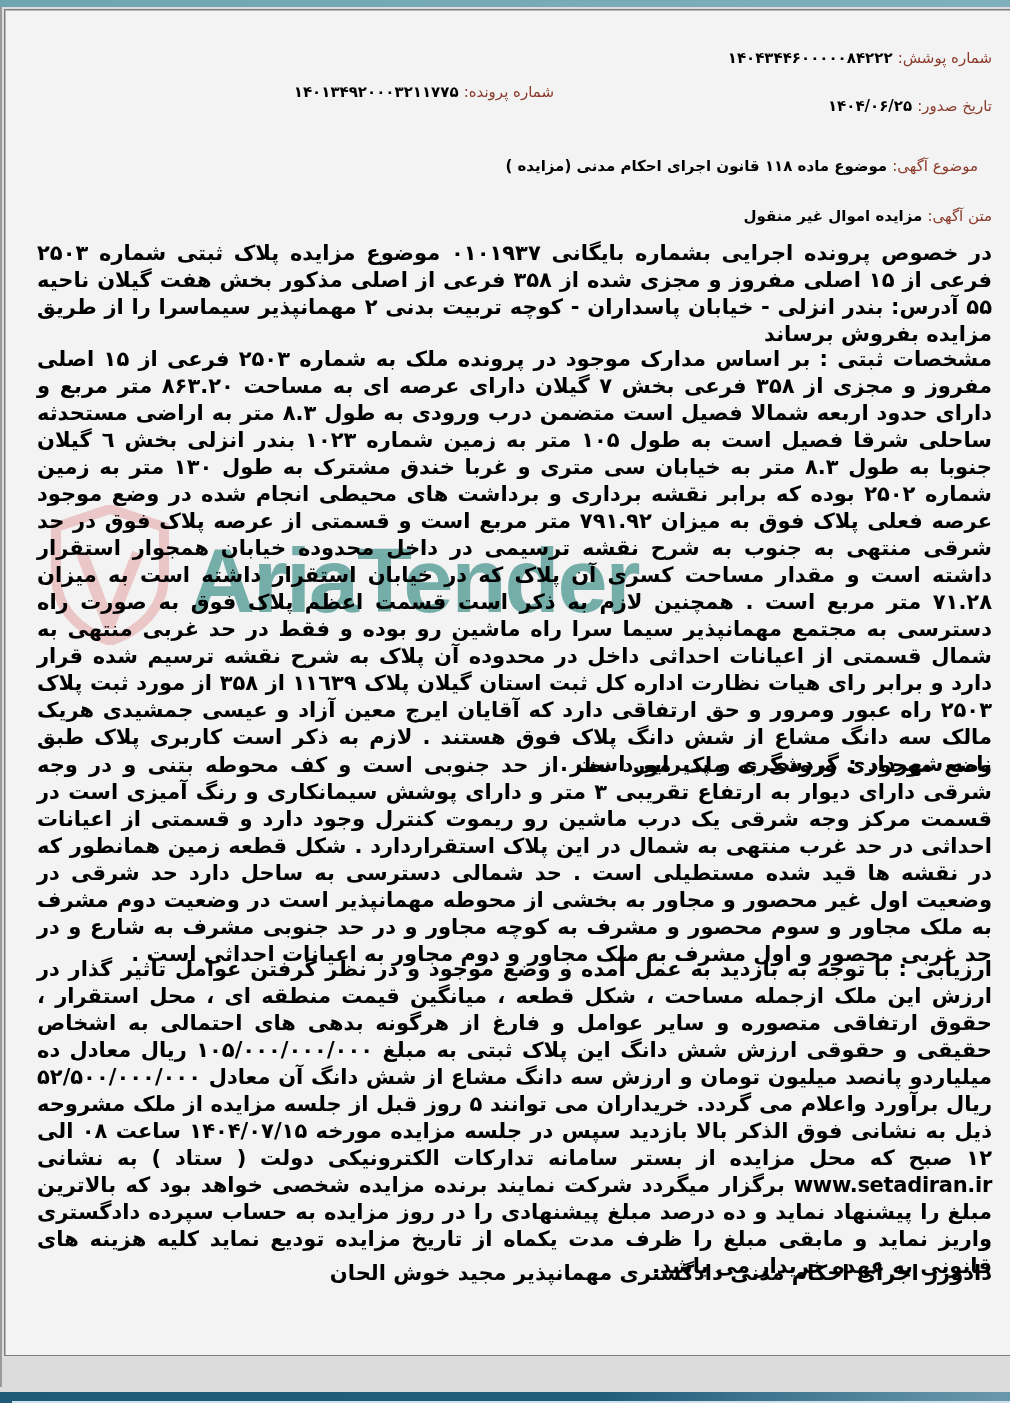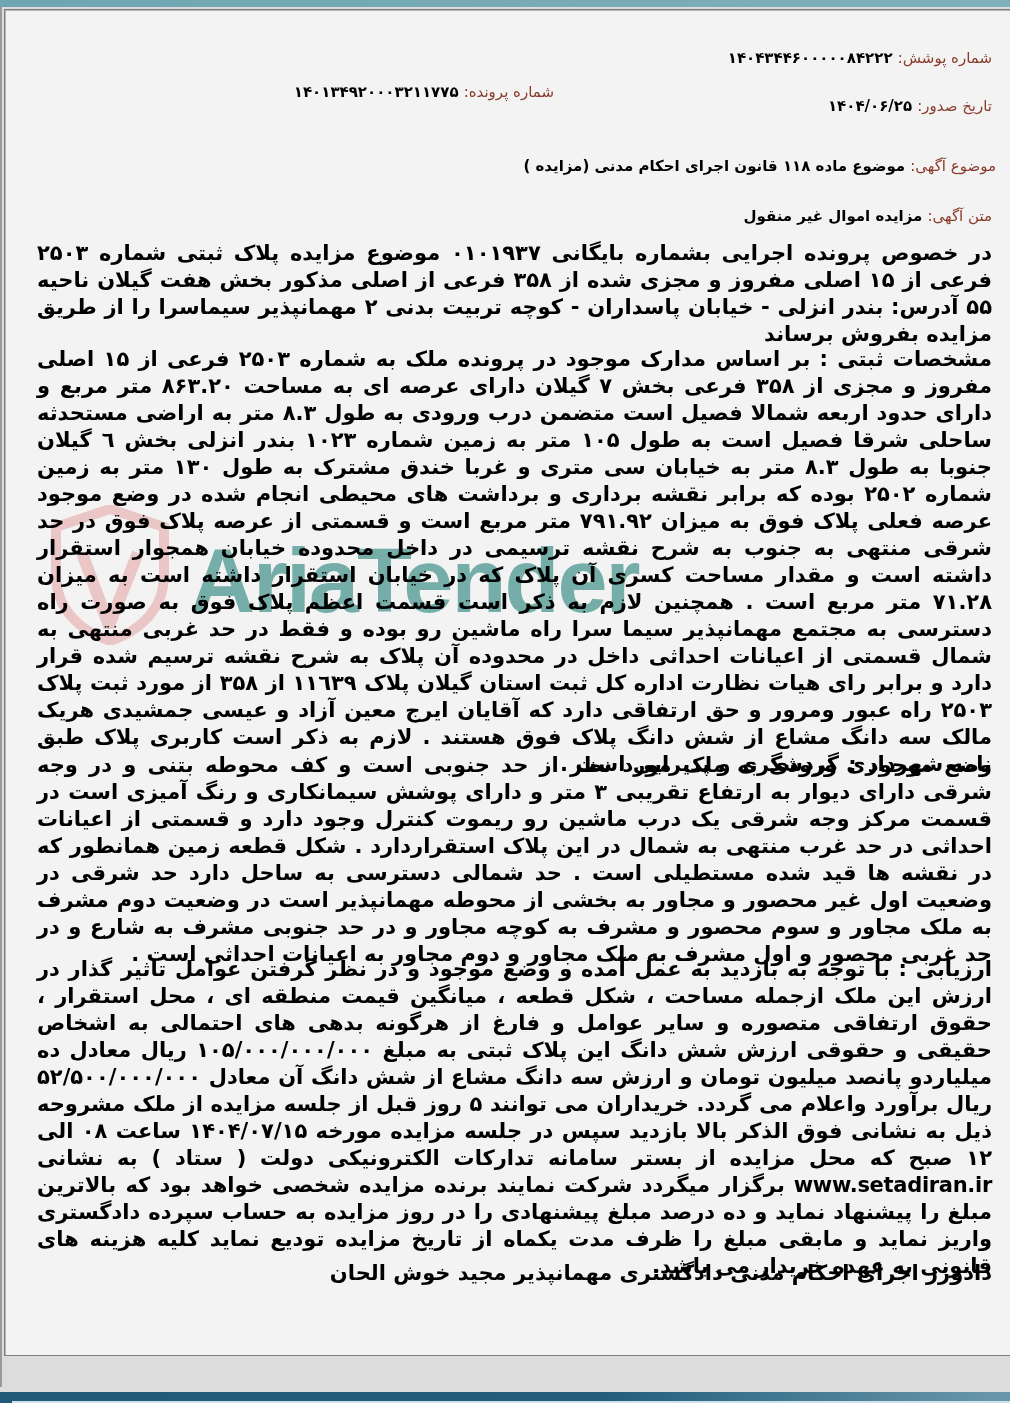--- a/index.html
+++ b/index.html
@@ -44,21 +44,21 @@
     <span class="meta-value">۱۴۰۴۳۴۴۶۰۰۰۰۰۸۴۲۲۲</span>
   </div>
   <div class="meta rtl" style="right: 456px; top: 38px; margin-top: 34px;">
     <span class="meta-label">شماره پرونده:</span>
     <span class="meta-value">۱۴۰۱۳۴۹۲۰۰۰۳۲۱۱۷۷۵</span>
   </div>
   <div class="meta rtl" style="right: 18px; top: 86px;">
     <span class="meta-label">تاریخ صدور:</span>
     <span class="meta-value">۱۴۰۴/۰۶/۲۵</span>
   </div>
-  <div class="meta rtl" style="right: 14px; top: 146px;">
+  <div class="meta rtl" style="right: 32px; top: 146px;">
     <span class="meta-label">موضوع آگهی:</span>
     <span class="meta-value">موضوع ماده ۱۱۸ قانون اجرای احکام مدنی (مزایده )</span>
   </div>
   <div class="meta rtl" style="right: 18px; top: 196px;">
     <span class="meta-label">متن آگهی:</span>
     <span class="meta-value">مزایده اموال غیر منقول</span>
   </div>
 
   <div class="body-text" style="top: 230px;">
     <p class="para">در خصوص پرونده اجرایی بشماره بایگانی ۰۱۰۱۹۳۷  موضوع مزایده پلاک ثبتی شماره ۲۵۰۳ فرعی از ۱۵ اصلی مفروز و مجزی شده از ۳۵۸ فرعی از اصلی مذکور بخش هفت گیلان ناحیه ۵۵  آدرس: بندر انزلی - خیابان پاسداران - کوچه تربیت بدنی ۲ مهمانپذیر سیماسرا  را از طریق مزایده بفروش برساند</p>

